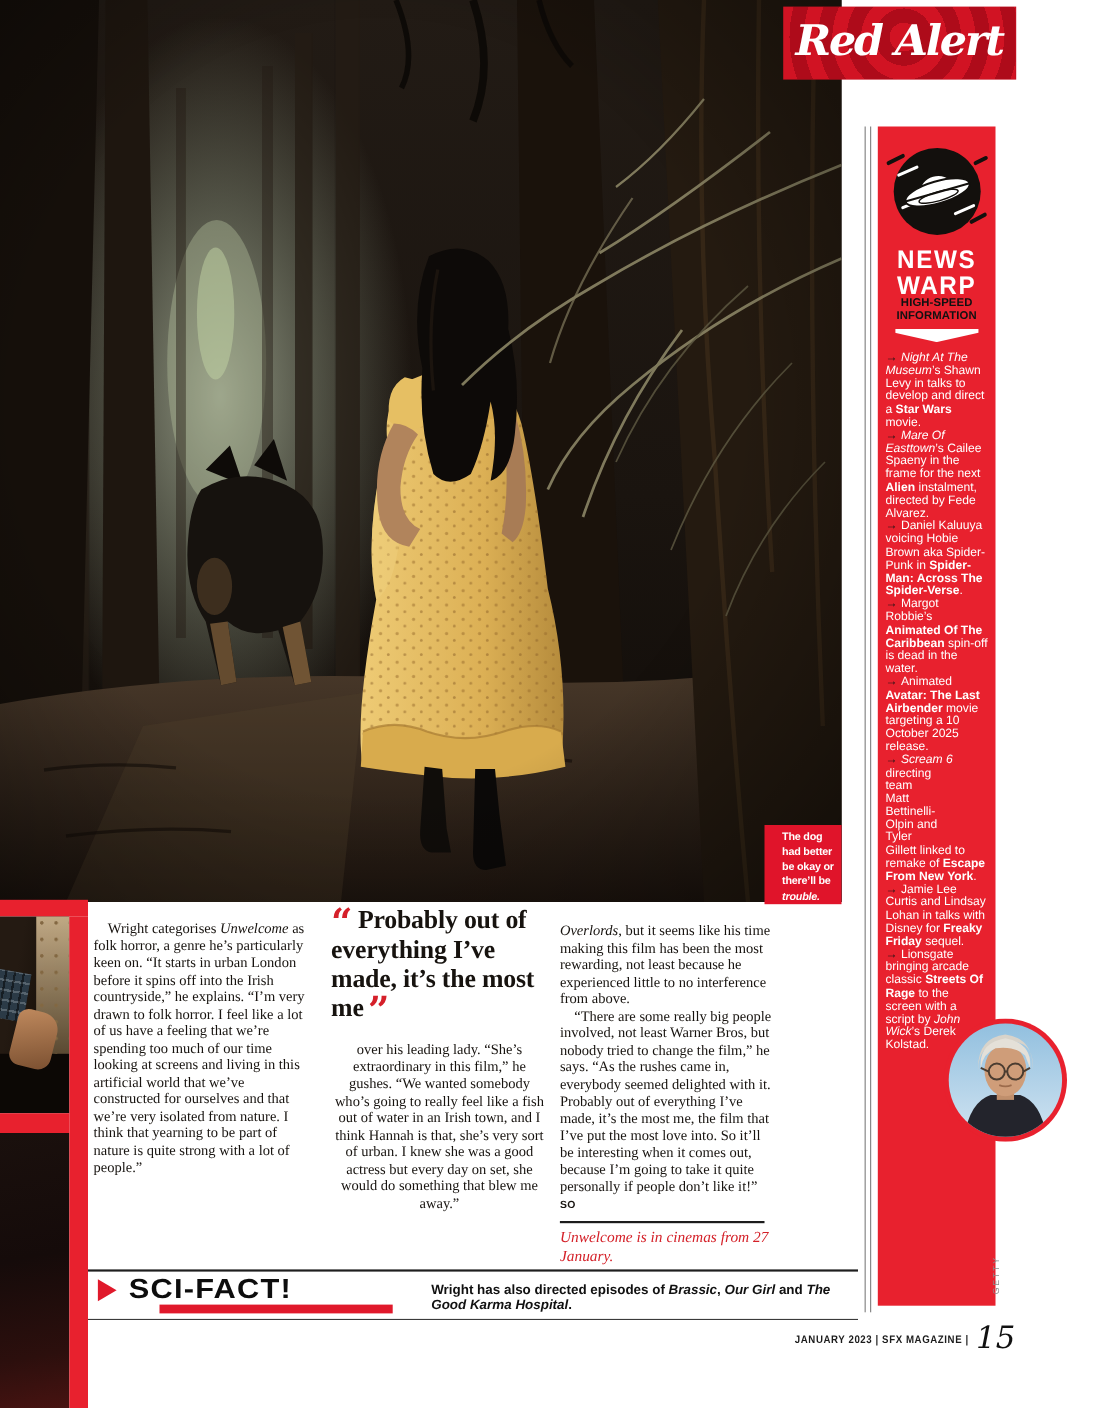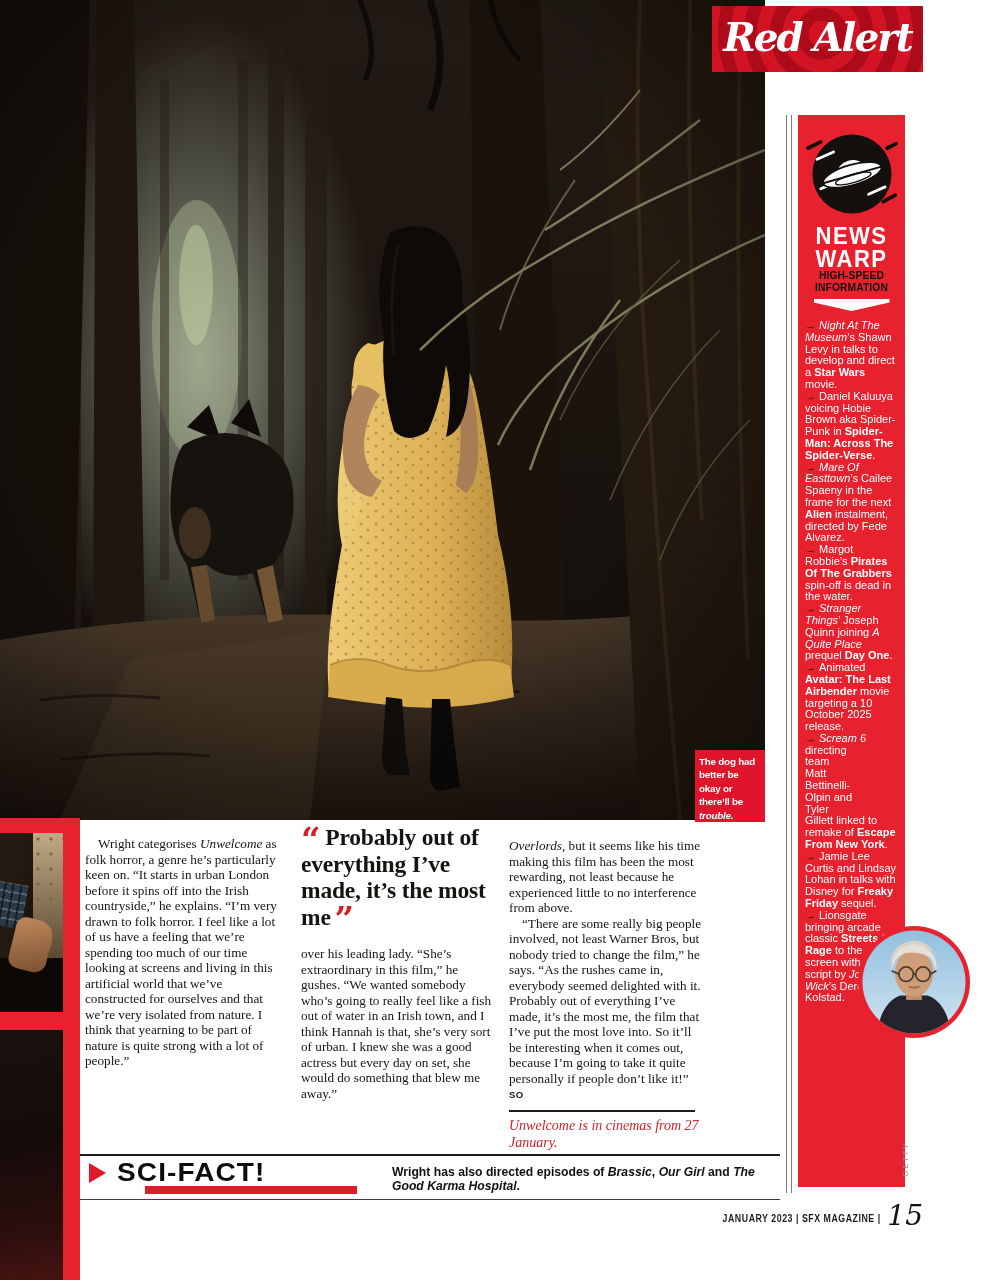--- a/index.html
+++ b/index.html
@@ -6,21 +6,21 @@
   body{width:998px;height:1280px;position:relative;background:#ffffff;overflow:hidden;
        font-family:"Liberation Serif",serif;color:#17130f;}
 
   
   .photo-main{position:absolute;left:0;top:0;width:765px;height:820px;background:#17110c;}
   .photo-main svg{display:block;width:100%;height:100%;}
 
   
   .caption{position:absolute;left:695px;top:750px;width:70px;height:72px;background:#e0142a;
            color:#fff;font-family:"Liberation Sans",sans-serif;font-weight:700;
-           font-size:9.8px;line-height:13.4px;padding:5px 3px 3px 4px;box-sizing:border-box;
+           font-size:9.8px;line-height:13.4px;padding:5px 3px 3px 16px;box-sizing:border-box;
            letter-spacing:-.2px;}
   .caption .seg-i{font-style:italic;}
 
   
   .red-alert{position:absolute;left:712px;top:6px;width:211px;height:66px;
              background-color:#c60e1f;
              background-image:repeating-radial-gradient(circle at 52% 42%,#d11323 0 13px,#ae0b1a 13px 26px);
              display:flex;align-items:center;justify-content:center;}
   .ra-text{font-family:"DejaVu Serif",serif;font-style:italic;font-weight:700;
            font-size:39px;color:#ffffff;letter-spacing:-2px;transform:scaleY(.98);padding-bottom:4px;}
@@ -52,21 +52,21 @@
   .jamie{position:absolute;left:858px;top:926px;width:112px;height:112px;}
   .jamie svg{display:block;width:100%;height:100%;}
 
   .getty{position:absolute;left:901px;top:1142px;font-family:"Liberation Sans",sans-serif;
          font-size:8px;color:#8c8c8c;letter-spacing:1.6px;writing-mode:vertical-rl;
          transform:rotate(180deg);}
 
   
   .bodycol{position:absolute;width:197px;font-size:13.2px;line-height:15.5px;color:#17130f;}
   .col1{left:85px;top:836px;}
-  .col2{left:301px;top:946px;}
+  .col2{left:301px;top:946px;text-align:center;}
   .col3{left:509px;top:838px;}
   .para{margin:0;}
   .para.indent{text-indent:13px;}
   .seg-so{font-family:"Liberation Sans",sans-serif;font-weight:700;font-size:9.5px;letter-spacing:.4px;}
 
   .pullquote{position:absolute;left:301px;top:824px;width:208px;font-weight:700;
              font-size:23.5px;line-height:26.5px;letter-spacing:-.2px;color:#17130f;}
   .pq-mark{color:#d5202a;font-family:"DejaVu Serif",serif;font-size:34px;line-height:0;
            position:relative;top:6px;}
   .pq-open{margin-right:5px;} .pq-close{margin-left:4px;}
@@ -257,24 +257,23 @@
       <ellipse cx="50" cy="51" rx="20" ry="4.5" fill="none" stroke="#13100d" stroke-width="1.5"></ellipse>
     </g>
   </svg>
   <div class="nw-title">NEWS</div>
   <div class="nw-title">WARP</div>
   <div class="nw-sub">HIGH-SPEED</div>
   <div class="nw-sub">INFORMATION</div>
   <div class="chevron"></div>
   <div class="news">
       <div class="news-item"><span class="arrow">→</span><span class="seg-i">Night At The Museum</span><span>’s Shawn Levy in talks to develop and direct a </span><span class="seg-b">Star Wars</span><span> movie.</span></div>
+      <div class="news-item"><span class="arrow">→</span><span class="seg-i">Mare Of Easttown</span><span>’s Cailee Spaeny in the frame for the next </span><span class="seg-b">Alien</span><span> instalment, directed by Fede Alvarez.</span></div>
       <div class="news-item"><span class="arrow">→</span><span>Daniel Kaluuya voicing Hobie Brown aka Spider-Punk in </span><span class="seg-b">Spider-Man: Across The Spider-Verse</span><span>.</span></div>
-      <div class="news-item"><span class="arrow">→</span><span class="seg-i">Mare Of Easttown</span><span>’s Cailee Spaeny in the frame for the next </span><span class="seg-b">Alien</span><span> instalment, directed by Fede Alvarez.</span></div>
-      <div class="news-item"><span class="arrow">→</span><span>Margot Robbie’s </span><span class="seg-b">Pirates Of The Grabbers</span><span> spin-off is dead in the water.</span></div>
-      <div class="news-item"><span class="arrow">→</span><span class="seg-i">Stranger Things</span><span>’ Joseph Quinn joining </span><span class="seg-i">A Quite Place</span><span> prequel </span><span class="seg-b">Day One</span><span>.</span></div>
+      <div class="news-item"><span class="arrow">→</span><span>Margot Robbie’s </span><span class="seg-b">Animated Of The Caribbean</span><span> spin-off is dead in the water.</span></div>
       <div class="news-item"><span class="arrow">→</span><span>Animated </span><span class="seg-b">Avatar: The Last Airbender</span><span> movie targeting a 10 October 2025 release.</span></div>
       <div class="news-item"><span class="circle-spacer"></span><span class="arrow">→</span><span class="seg-i">Scream 6</span><span> directing team Matt Bettinelli-Olpin and Tyler Gillett linked to remake of </span><span class="seg-b">Escape From New York</span><span>.</span></div>
       <div class="news-item"><span class="arrow">→</span><span>Jamie Lee Curtis and Lindsay Lohan in talks with Disney for </span><span class="seg-b">Freaky Friday</span><span> sequel.</span></div>
       <div class="news-item"><span class="arrow">→</span><span>Lionsgate bringing arcade classic </span><span class="seg-b">Streets Of Rage</span><span> to the screen with a script by </span><span class="seg-i">John Wick</span><span>’s Derek Kolstad.</span></div>
     </div>
 </aside>
 
 <div class="jamie">
   <svg viewBox="0 0 100 100" xmlns="http://www.w3.org/2000/svg">
     <defs>

